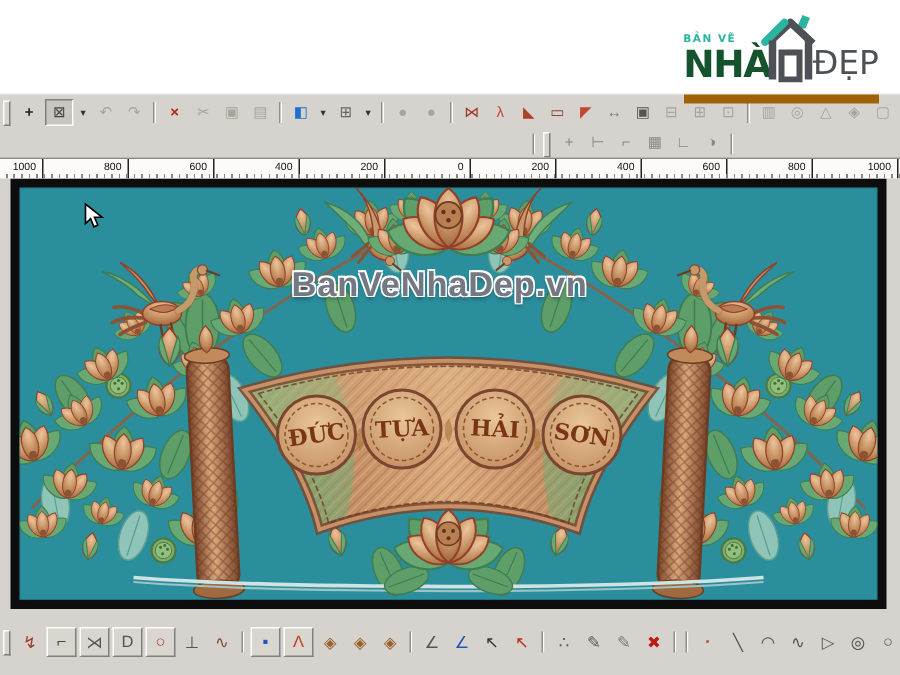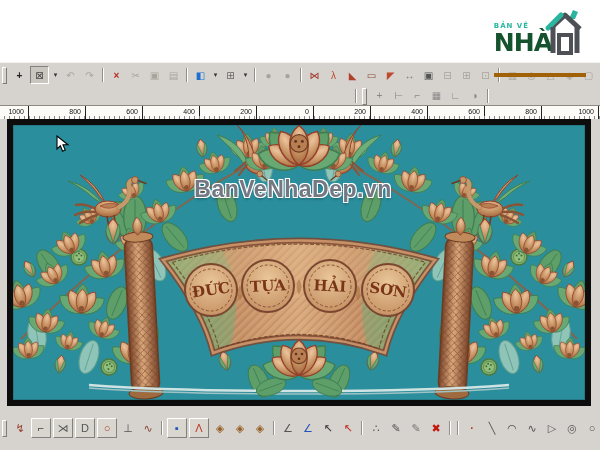--- a/index.html
+++ b/index.html
@@ -1,21 +1,21 @@
 <!DOCTYPE html>
 <html><head>
 <meta charset="utf-8">
 <style>
   html,body{margin:0;padding:0;}
   body{width:600px;height:450px;overflow:hidden;background:#d6d3ce;
        font-family:"Liberation Sans","DejaVu Sans",sans-serif;-webkit-font-smoothing:antialiased;}
   .top-band{height:62px;background:#ffffff;position:relative;}
   
   .logo{position:absolute;right:14px;top:9px;display:flex;align-items:flex-end;
-        border-bottom:4px solid #a16207;padding-bottom:18px;}
+        border-bottom:6px solid #a16207;padding-bottom:8px;}
   .logo-text{display:flex;flex-direction:column;line-height:1;margin-right:-8px;}
   .l-top{font-size:7px;font-weight:bold;color:#2ab5a0;letter-spacing:1px;font-family:"DejaVu Sans",sans-serif;}
   .l-main{font-size:25px;font-weight:bold;color:#14532d;letter-spacing:-1px;font-family:"DejaVu Sans",sans-serif;}
   .l-suffix{font-size:22px;color:#4d5156;letter-spacing:0px;margin-left:-6px;font-family:"DejaVu Sans",sans-serif;}
   .logo svg{position:relative;z-index:2;}
   
   .tb{display:flex;align-items:center;background:#d6d3ce;}
   .tb.row1{height:24px;border-top:1px solid #f4f2ee;}
   .tb.row2{height:18px;}
   .tb.bottom{height:28px;}
@@ -56,20 +56,21 @@
       <span class="l-top">BẢN VẼ</span>
       <span class="l-main">NHÀ</span>
     </div>
     <svg width="42" height="46" viewBox="0 0 42 46">
       <path d="M25,10 L29,1 L34,3 L31,10 Z" fill="#2ab5a0"></path>
       <path d="M6,20 L21,6 L36,20" fill="none" stroke="#4d5156" stroke-width="5" stroke-linejoin="round"></path>
       <path d="M4,19 L17,6" stroke="#2ab5a0" stroke-width="5" stroke-linecap="round"></path>
       <path d="M9,18 L9,44 M33,18 L33,44" stroke="#4d5156" stroke-width="5"></path>
       <rect x="15" y="26" width="12" height="18" fill="none" stroke="#4d5156" stroke-width="4"></rect>
     </svg>
+    <span class="l-suffix">ĐẸP</span>
   </div>
 </div>
 
 <div class="tb row1">
     <span class="grip"></span>
     <span class="btn" style="color: rgb(34, 34, 34); font-weight: bold;">+</span>
     <span class="btn p" style="color: rgb(68, 68, 68);">⊠</span>
     <span class="btn dd">▾</span>
     <span class="btn dis">↶</span>
     <span class="btn dis">↷</span>

